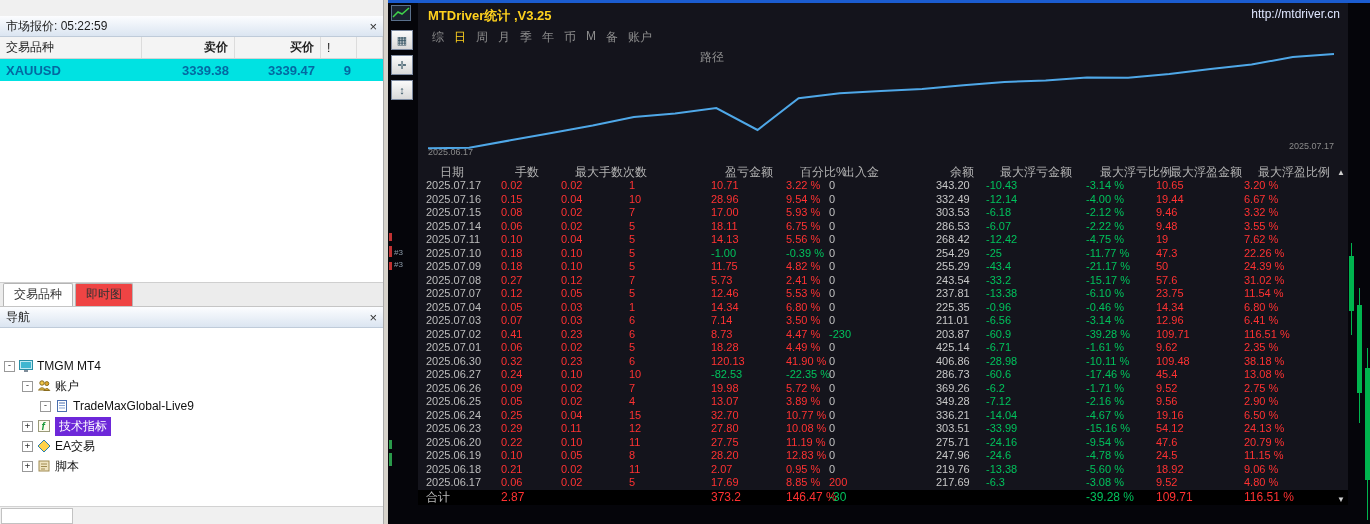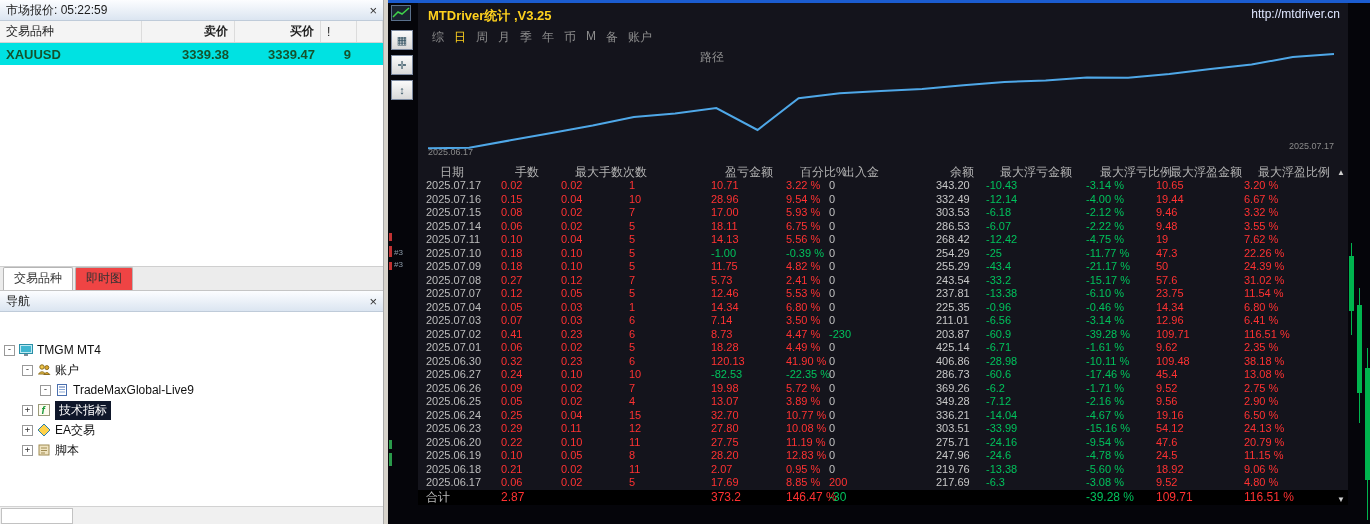--- a/index.html
+++ b/index.html
@@ -4,39 +4,39 @@
 <style>
   html,body{margin:0;padding:0;width:1370px;height:524px;overflow:hidden;
     font-family:"Liberation Sans","DejaVu Sans",sans-serif;background:#000;}
   .app{display:flex;width:1370px;height:524px;}
 
   
   .left{width:383px;min-width:383px;background:#f0f0f0;display:flex;flex-direction:column;border-right:1px solid #aaa;}
   .titlebar{height:20px;background:linear-gradient(#fcfdff,#dbe5f1);border-bottom:1px solid #bfcbd9;
     display:flex;align-items:center;padding:0 6px;font-size:12px;color:#1c1c1c;gap:5px;flex:0 0 20px;}
   .titlebar .close{margin-left:auto;color:#333;font-size:13px;line-height:1;cursor:pointer;}
-  .market-watch{flex:0 0 290px;display:flex;flex-direction:column;border-bottom:1px solid #c5c5c5;}
+  .market-watch{flex:0 0 290px;display:flex;flex-direction:column;border-bottom:1px solid #c5c5c5;margin-top:16px;}
   .mw-grid{display:grid;grid-template-columns:142px 93px 86px 36px 1fr;font-size:12px;}
   .mw-header{background:#f4f4f4;border-bottom:1px solid #d4d4d4;height:21px;color:#222;}
   .mw-header>div{display:flex;align-items:center;padding:0 6px;border-right:1px solid #dcdcdc;}
   .mw-header>div.num{justify-content:flex-end;font-weight:bold;}
-  .mw-row{height:22px;background:#00e2e2;color:#14532d;font-weight:bold;font-size:13px;}
+  .mw-row{height:22px;background:#00e2e2;color:#0369a1;font-weight:bold;font-size:13px;}
   .mw-row>div{display:flex;align-items:center;padding:0 6px;}
   .mw-row>div.num{justify-content:flex-end;}
   .mw-empty{flex:1;background:#fff;}
   .tabs{height:23px;background:#ececec;display:flex;align-items:flex-end;padding-left:3px;gap:2px;border-top:1px solid #cfcfcf;}
   .tab{font-size:12px;padding:2px 10px 3px;border:1px solid #b5b5b5;border-bottom:none;background:#ef4444;
     color:#333;border-radius:2px 2px 0 0;cursor:pointer;}
   .tab.active{background:#fff;}
   .navigator{flex:1;display:flex;flex-direction:column;}
   .tree{flex:1;background:#fff;padding-top:28px;font-size:12px;overflow:hidden;}
   .tree-item{height:20px;display:flex;align-items:center;gap:4px;color:#111;cursor:pointer;white-space:nowrap;}
   .toggler{width:9px;height:9px;border:1px solid #999;background:#fff;font-size:9px;line-height:7px;text-align:center;
     color:#333;flex:0 0 9px;font-family:"DejaVu Sans Mono",monospace;}
-  .lbl.sel{background:#0f172a;color:#fff;padding:1px 4px;font-family:Liberation Serif, serif;}
+  .lbl.sel{background:#6d28d9;color:#fff;padding:1px 4px;font-family:Liberation Serif, serif;}
   .hscroll{height:17px;background:#f0f0f0;border-top:1px solid #d2d2d2;position:relative;flex:0 0 17px;}
   .hscroll .thumb{position:absolute;left:1px;top:1px;width:70px;height:14px;background:#fff;border:1px solid #c2c2c2;}
   .splitter{width:4px;background:#d6d2ca;}
 
   
   .right{position:relative;flex:1;background:#05050a;overflow:hidden;}
   .topline{position:absolute;top:0;left:0;right:0;height:3px;background:#1b5cd0;}
   .side-tools{position:absolute;left:3px;top:5px;display:flex;flex-direction:column;gap:5px;z-index:3;}
   .side-btn{width:20px;height:18px;background:linear-gradient(#fafafa,#d9d9d9);border:1px solid #7d8aa0;
     font-size:11px;color:#2f4f5f;display:flex;align-items:center;justify-content:center;cursor:pointer;}

